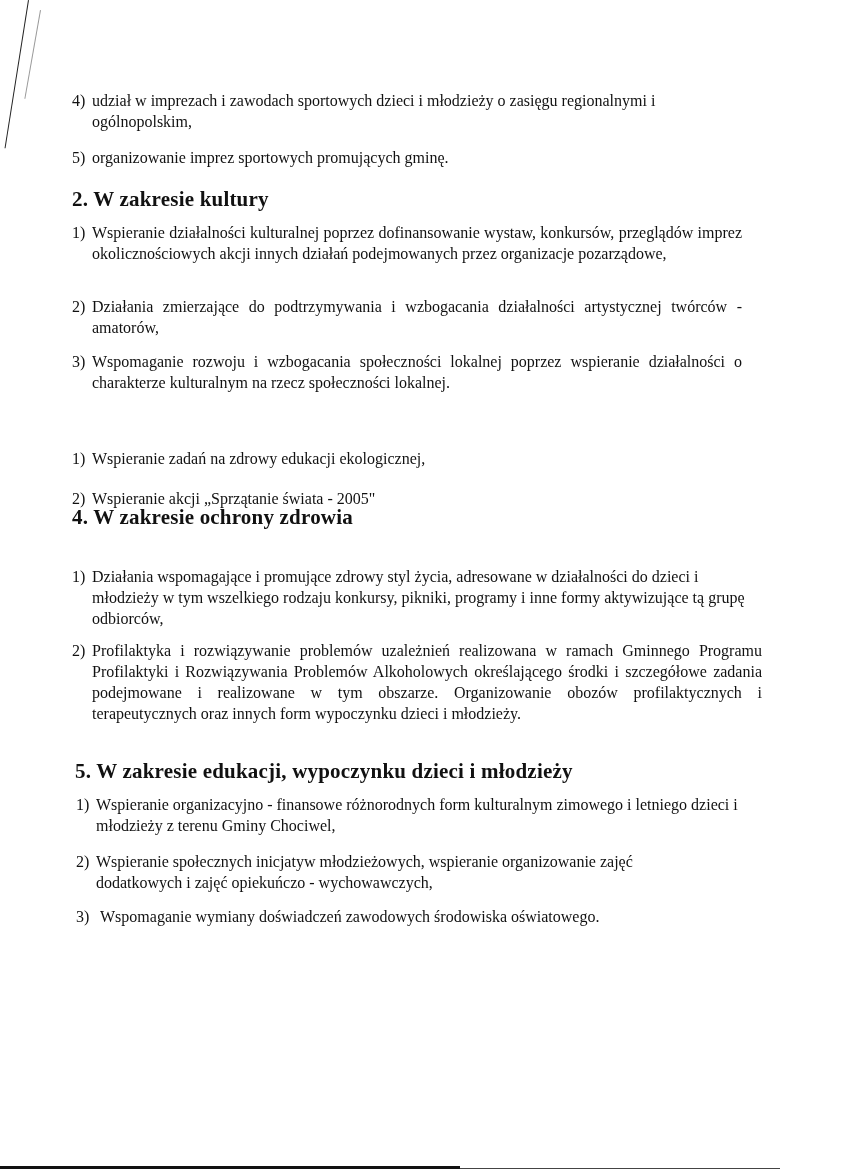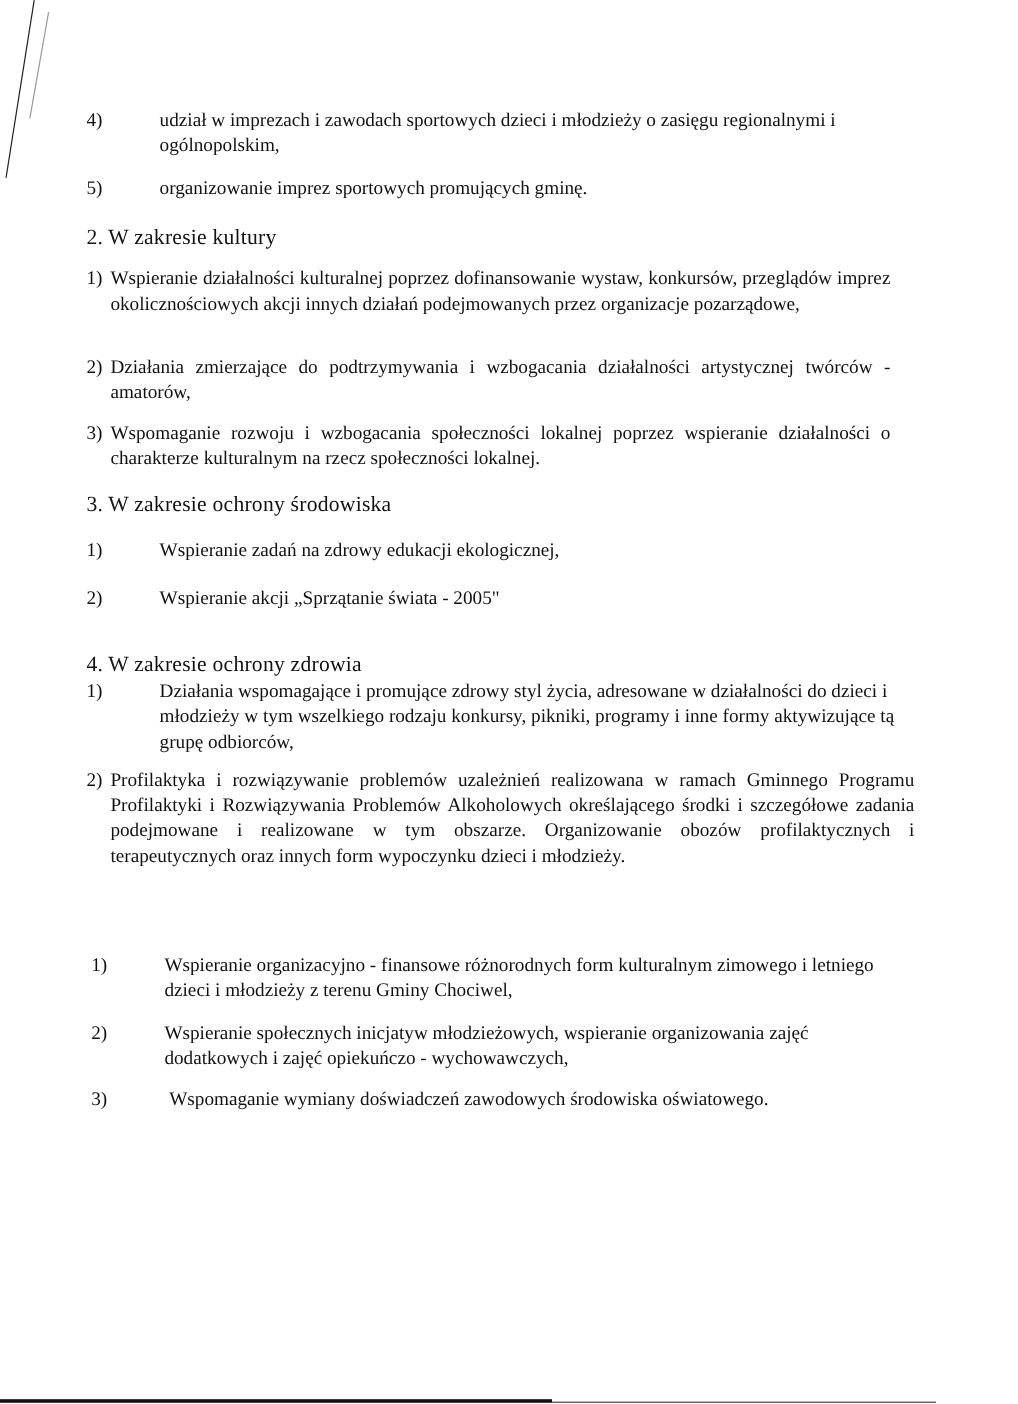--- a/index.html
+++ b/index.html
@@ -16,25 +16,25 @@
       position: absolute; left: 40px; top: 10px; width: 1px; height: 90px;
       background: #999; transform-origin: top left; transform: rotate(10deg);
     }
     .scan-bottom {
       position: absolute; left: 0; top: 1166px; width: 460px; height: 3px; background: #111;
     }
     .scan-bottom2 {
       position: absolute; left: 460px; top: 1168px; width: 320px; height: 1px; background: #444;
     }
     .block { position: absolute; left: 72px; width: 670px; font-size: 16px; line-height: 21px; }
-    .heading { position: absolute; left: 72px; font-weight: normal; font-size: 18px; letter-spacing: 0.2px; }
+    .heading { position: absolute; left: 72px; font-weight: bold; font-size: 21px; letter-spacing: 0.2px; }
     .item { display: flex; }
     .num { flex: 0 0 auto; width: 20px; }
     .txt { flex: 1; text-align: justify; }
-    .txt.left { text-align: left; margin-left: 41px; }
+    .txt.left { text-align: left; }
   </style>
 </head>
 <body>
 
 <div class="page">
   <div class="scan-line-left"></div>
   <div class="scan-line-left2"></div>
 
   <div class="block" style="top:90px;">
     <div class="item">
@@ -62,58 +62,58 @@
         <span class="txt">Działania zmierzające do podtrzymywania i wzbogacania działalności artystycznej twórców - amatorów,</span>
       </div>
   </div>
   <div class="block" style="top:351px;">
     <div class="item">
         <span class="num">3)</span>
         <span class="txt">Wspomaganie rozwoju i wzbogacania społeczności lokalnej poprzez wspieranie działalności o charakterze kulturalnym na rzecz społeczności lokalnej.</span>
       </div>
   </div>
 
-  <div class="heading" style="top:410px;">3. W zakresie ochrony środowiska</div>
   <div class="block" style="top:448px;">
     <div class="item">
         <span class="num">1)</span>
         <span class="txt left">Wspieranie zadań na zdrowy edukacji ekologicznej,</span>
       </div>
   </div>
   <div class="block" style="top:488px;">
     <div class="item">
         <span class="num">2)</span>
         <span class="txt left">Wspieranie akcji „Sprzątanie świata - 2005"</span>
       </div>
   </div>
 
-  <div class="heading" style="top:543px;text-align:center;">4. W zakresie ochrony zdrowia</div>
+  <div class="heading" style="top:505px;text-align:center;">4. W zakresie ochrony zdrowia</div>
   <div class="block" style="top:566px; width:690px;">
     <div class="item">
         <span class="num">1)</span>
         <span class="txt left">Działania wspomagające i promujące zdrowy styl życia, adresowane w działalności do dzieci i młodzieży w tym wszelkiego rodzaju konkursy, pikniki, programy i inne formy aktywizujące tą grupę odbiorców,</span>
       </div>
   </div>
   <div class="block" style="top:640px; width:690px;">
     <div class="item">
         <span class="num">2)</span>
         <span class="txt">Profilaktyka i rozwiązywanie problemów uzależnień realizowana w ramach Gminnego Programu Profilaktyki i Rozwiązywania Problemów Alkoholowych określającego środki i szczegółowe zadania podejmowane i realizowane w tym obszarze. Organizowanie obozów profilaktycznych i terapeutycznych oraz innych form wypoczynku dzieci i młodzieży.</span>
       </div>
   </div>
 
+  <div class="heading" style="top:759px; left:75px;">5. W zakresie edukacji, wypoczynku dzieci i młodzieży</div>
   <div class="block" style="top:794px; left:76px; width:690px;">
     <div class="item">
         <span class="num">1)</span>
         <span class="txt left">Wspieranie organizacyjno - finansowe różnorodnych form kulturalnym zimowego i letniego dzieci i młodzieży z terenu Gminy Chociwel,</span>
       </div>
   </div>
   <div class="block" style="top:851px; left:76px; width:610px;">
     <div class="item">
         <span class="num">2)</span>
-        <span class="txt left">Wspieranie społecznych inicjatyw młodzieżowych, wspieranie organizowania zajęć dodatkowych i zajęć opiekuńczo - wychowawczych,</span>
+        <span class="txt left">Wspieranie społecznych inicjatyw młodzieżowych, wspieranie organizowanie zajęć dodatkowych i zajęć opiekuńczo - wychowawczych,</span>
       </div>
   </div>
   <div class="block" style="top:906px; left:76px; width:690px;">
     <div class="item">
         <span class="num" style="width:24px">3)</span>
         <span class="txt left">Wspomaganie wymiany doświadczeń zawodowych środowiska oświatowego.</span>
       </div>
   </div>
 
   <div class="scan-bottom"></div>

